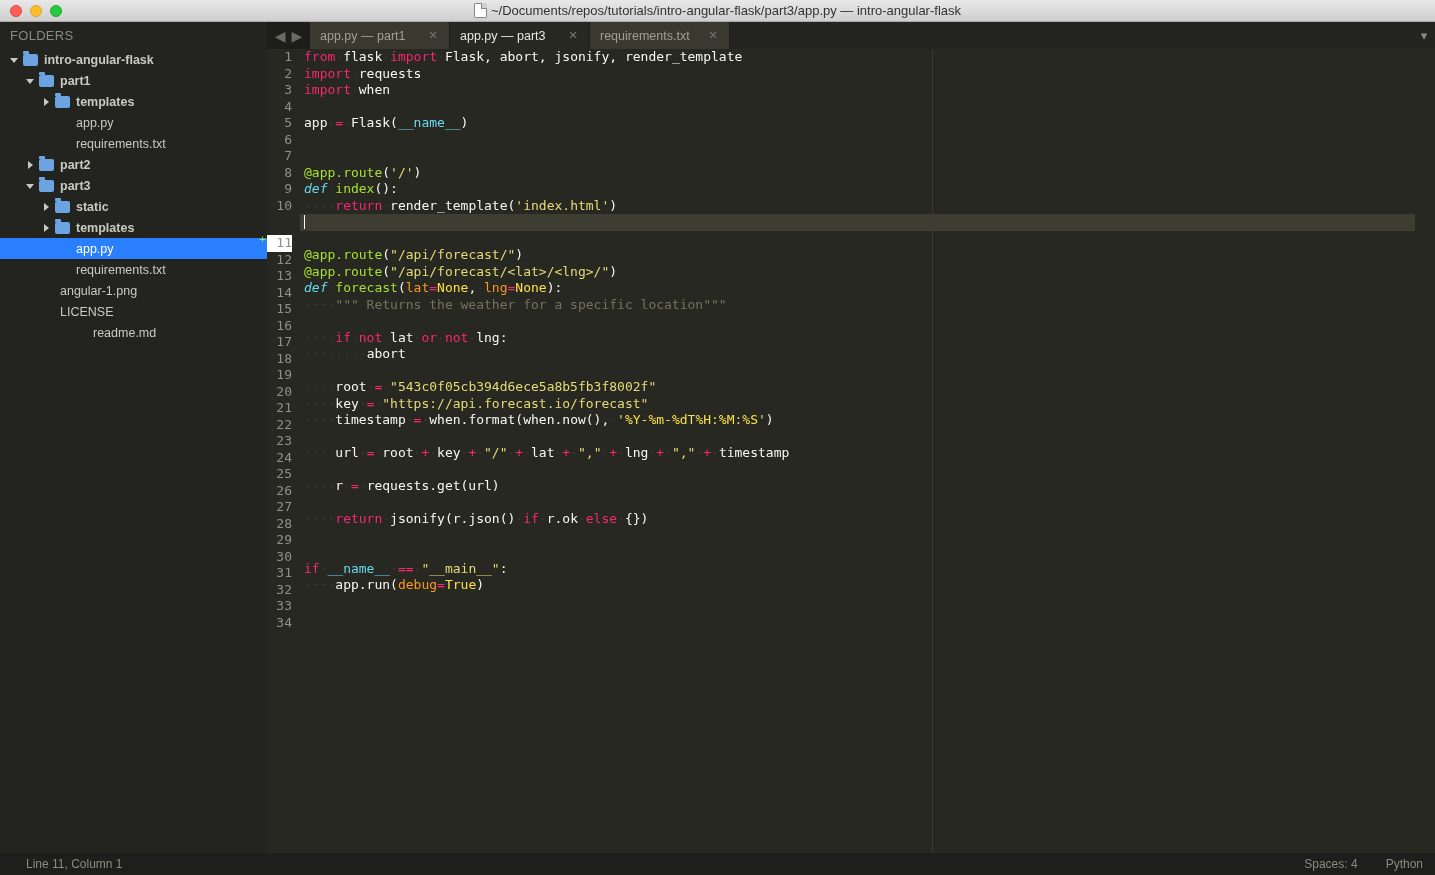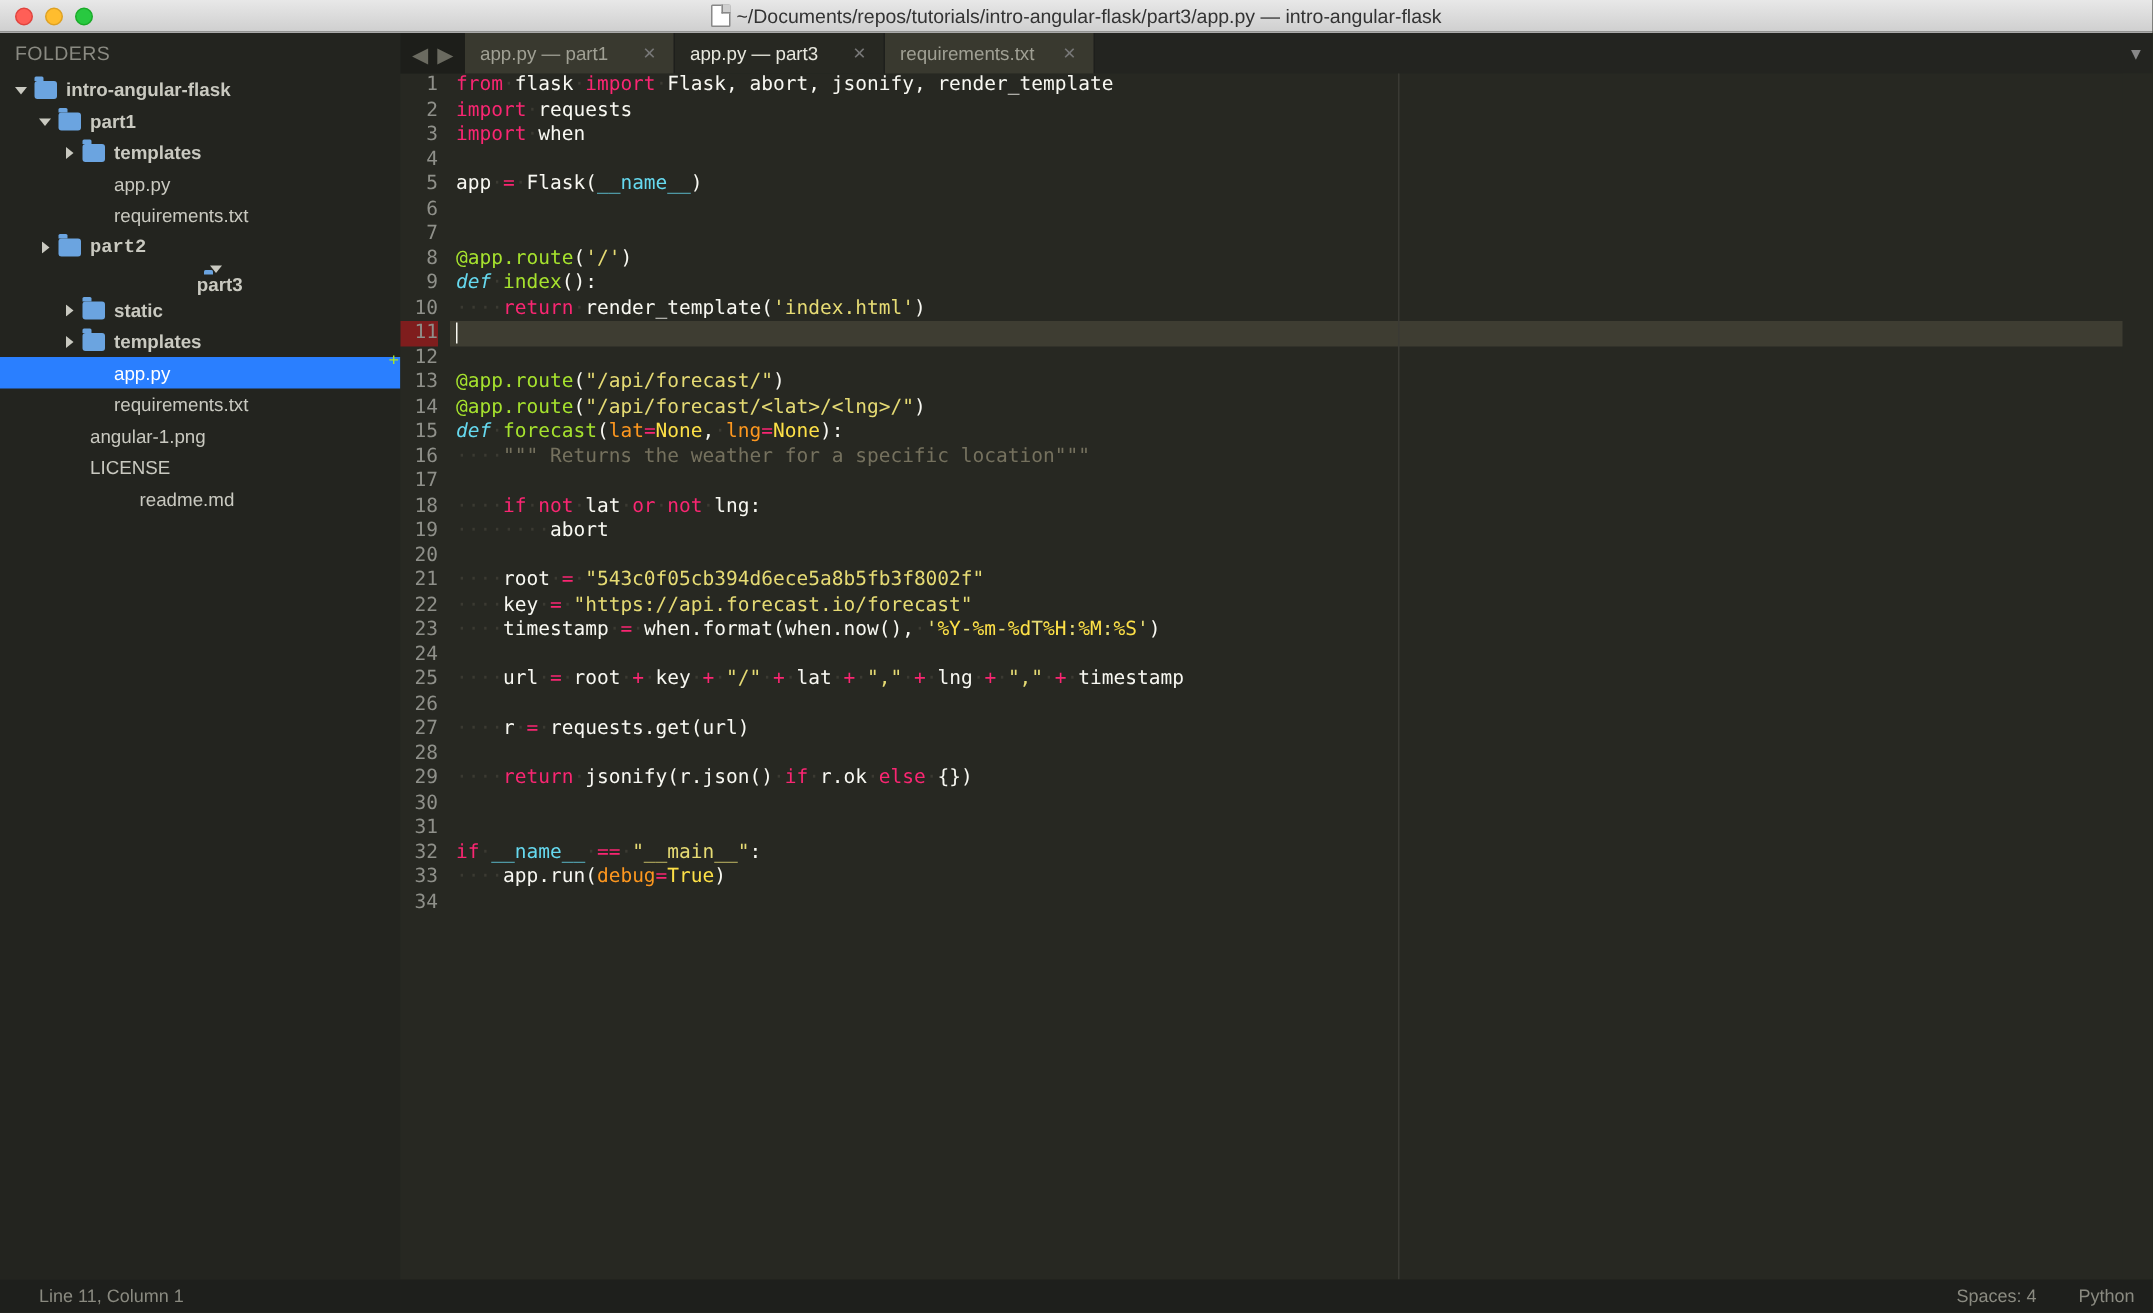--- a/index.html
+++ b/index.html
@@ -119,21 +119,21 @@
   position: relative;
 }
 .gutter-col {
   width: 33px; text-align: right; padding-right: 8px; color: #8f908a;
   user-select: none; position: relative;
 }
 .code-col { flex: 1; position: relative; }
 .line { height: 16.5px; white-space: pre; }
 .code-col .line { padding-left: 4px; }
 .line.active-line { background: #3e3d32; }
-.gutter-col .line.active-line { background: #7f1d1d; }
+.gutter-col .line.active-line { background: #ffffff; margin-top: 21px; }
 .plus-marker {
   position: absolute; left: -9px; width: 9px;
   color: #a6e22e; font-size: 11px; text-align: center;
 }
 .cursor {
   display: inline-block; width: 1px; height: 14px; background: #f8f8f0;
   vertical-align: text-bottom;
 }
 
 .vline { position: absolute; top: 0; bottom: 0; left: 632px; width: 1px; background: #3a3a34; }
@@ -215,30 +215,30 @@
           <div class="node node-file" style="padding-left: 42px;">
             <span class="disclosure"></span>
             <span class="file-spacer"></span>
             <span class="node-label">app.py</span>
           </div>
           <div class="node node-file" style="padding-left: 42px;">
             <span class="disclosure"></span>
             <span class="file-spacer"></span>
             <span class="node-label">requirements.txt</span>
           </div>
-          <div class="node" style="padding-left: 26px; font-family: Liberation Mono, monospace;">
+          <div class="node" style="padding-left: 26px;">
             <span class="disclosure">
               <svg viewBox="0 0 8 8">
                 <polygon points="2,0 7,4 2,8" fill="#c9c9c0"></polygon>
               </svg>
             </span>
             <span class="folder-ic"></span>
             <span class="node-label">part2</span>
           </div>
-          <div class="node" style="padding-left: 26px; flex-direction: column;">
+          <div class="node" style="padding-left: 26px;">
             <span class="disclosure">
               <svg viewBox="0 0 8 8">
                 <polygon points="0,2 8,2 4,7" fill="#c9c9c0"></polygon>
               </svg>
             </span>
             <span class="folder-ic"></span>
             <span class="node-label">part3</span>
           </div>
           <div class="node" style="padding-left: 42px;">
             <span class="disclosure">

